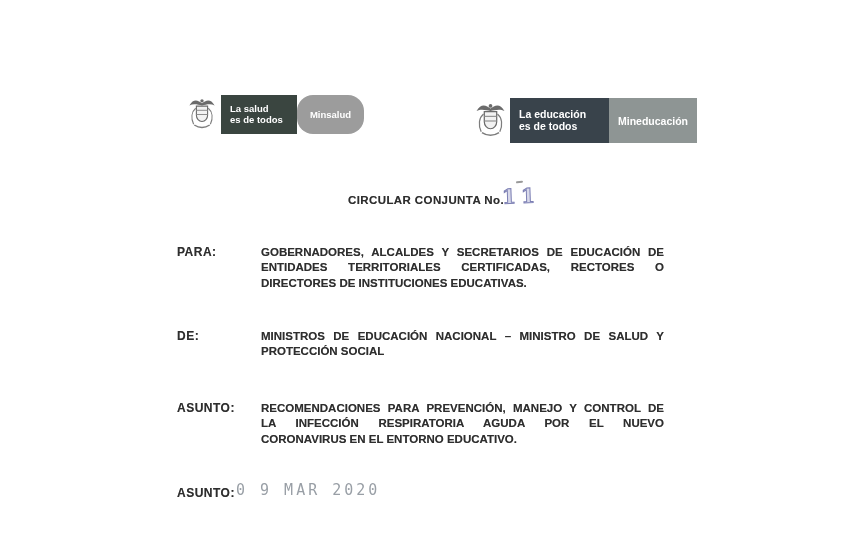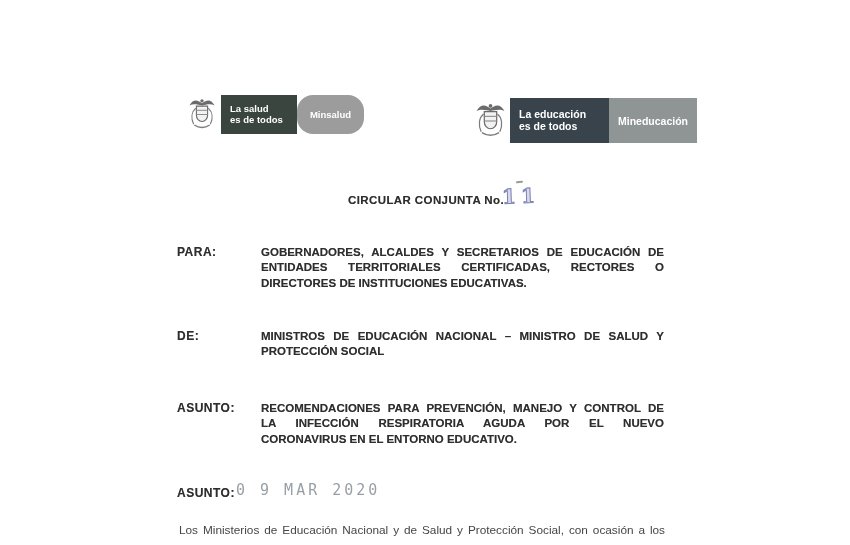--- a/index.html
+++ b/index.html
@@ -147,15 +147,14 @@
       <div class="jline">LA INFECCIÓN RESPIRATORIA AGUDA POR EL NUEVO</div>
       <div class="jline last">CORONAVIRUS EN EL ENTORNO EDUCATIVO.</div>
     </div>
   </div>
 
   <div class="field field-fecha">
     <span class="flabel">ASUNTO:</span>
   </div>
   <div class="stamp-date">0 9 MAR 2020</div>
 
-  <div class="body-line">Los Ministerios de Educación Nacional y de Salud y Protección Social, con ocasión a los</div>
 
 </div>
 
 </body></html>

